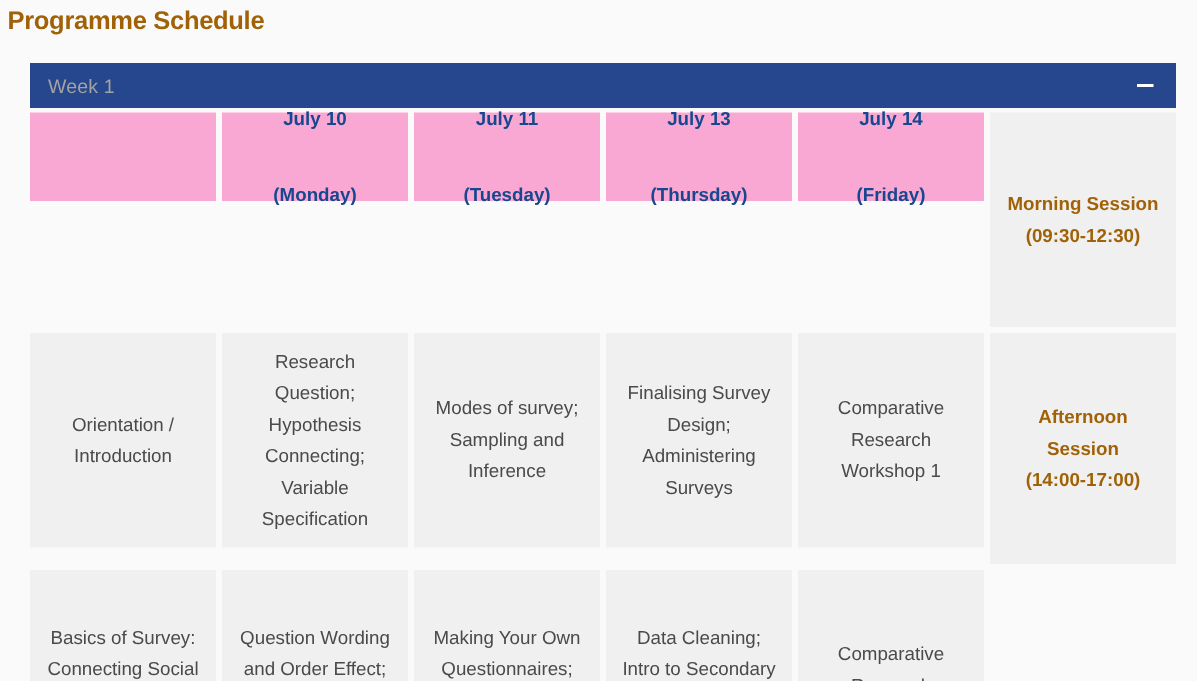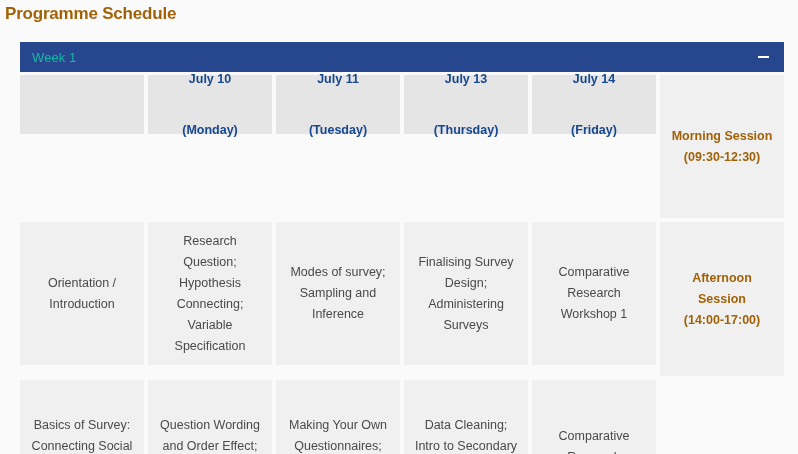--- a/index.html
+++ b/index.html
@@ -41,21 +41,21 @@
   .week-header {
     position: relative;
     height: 30px;
     background: #26478d;
     display: flex;
     align-items: center;
     box-sizing: border-box;
     padding: 0 10px 0 12px;
   }
   .week-header-label {
-    color: #14b8a6;
+    color: #a3a3a3;
     font-size: 13px;
     font-weight: normal;
     letter-spacing: 0.1px;
   }
   .collapse-btn {
     position: absolute;
     right: 12px;
     top: 0;
     height: 30px;
     width: 18px;
@@ -77,21 +77,21 @@
   
   .grid {
     display: grid;
     grid-template-columns: repeat(6, 1fr);
     column-gap: 4px;
     row-gap: 4px;
     margin-top: 3px;
   }
 
   .head-cell {
-    background: #e5e5e5;
+    background: #f9a8d4;
     color: #17478e;
     font-size: 12.5px;
     font-weight: bold;
     text-align: center;
     display: flex;
     flex-direction: column;
     align-items: center;
     justify-content: center;
     height: 59px;
     line-height: 20px;

